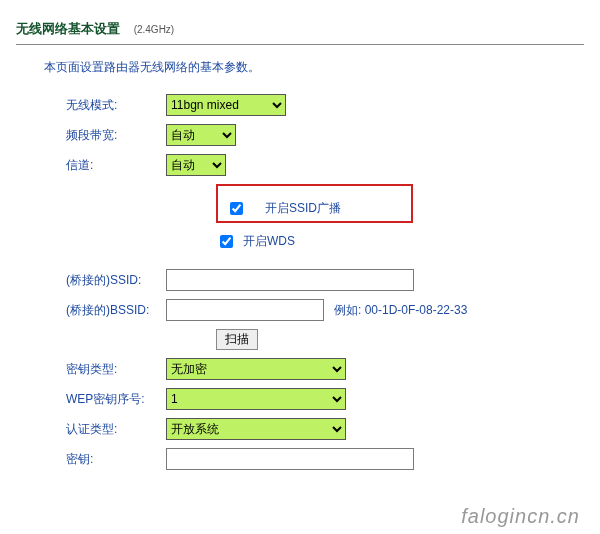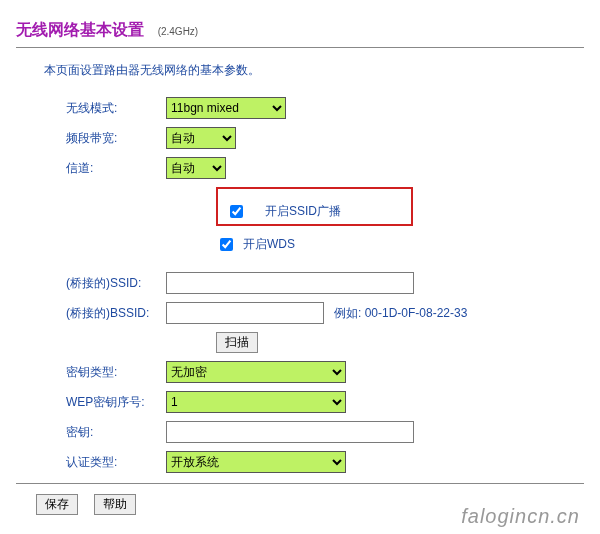--- a/index.html
+++ b/index.html
@@ -15,23 +15,23 @@
     box-sizing: border-box;
     padding: 20px 16px 0 16px;
     position: relative;
   }
   .header {
     border-bottom: 1px solid #888;
     padding-bottom: 6px;
     margin-bottom: 14px;
   }
   .header-title {
-    color: #a21caf;
+    color: #14532d;
     font-weight: bold;
-    font-size: 16px;
+    font-size: 13px;
   }
   .header-band {
     color: #555;
     font-size: 10px;
     margin-left: 10px;
   }
   .intro {
     margin-left: 28px;
     margin-bottom: 18px;
     color: #1f4aa0;
@@ -237,38 +237,32 @@
     <div class="row">
       <div class="label">WEP密钥序号:</div>
       <div class="controls">
         <select class="wide">
           <option>1</option>
         </select>
       </div>
     </div>
 
     <div class="row">
-      <div class="label">密钥:</div>
-      <div class="controls">
-        <input type="text" class="wide" value="" style="">
-      </div>
-    </div>
-
-    <div class="row">
       <div class="label">认证类型:</div>
       <div class="controls">
         <select class="wide">
           <option>开放系统</option>
         </select>
       </div>
     </div>
 
+    <div class="row">
+      <div class="label">密钥:</div>
+      <div class="controls">
+        <input type="text" class="wide" value="" style="">
+      </div>
+    </div>
+
   </div>
 
-  <div class="button-bar-wrap">
-    <div class="button-bar">
-      <button class="small">保存</button>
-      <button class="small">帮助</button>
-    </div>
-  </div>
 
   <div class="watermark">falogincn.cn</div>
 </div>
 
 </body></html>

